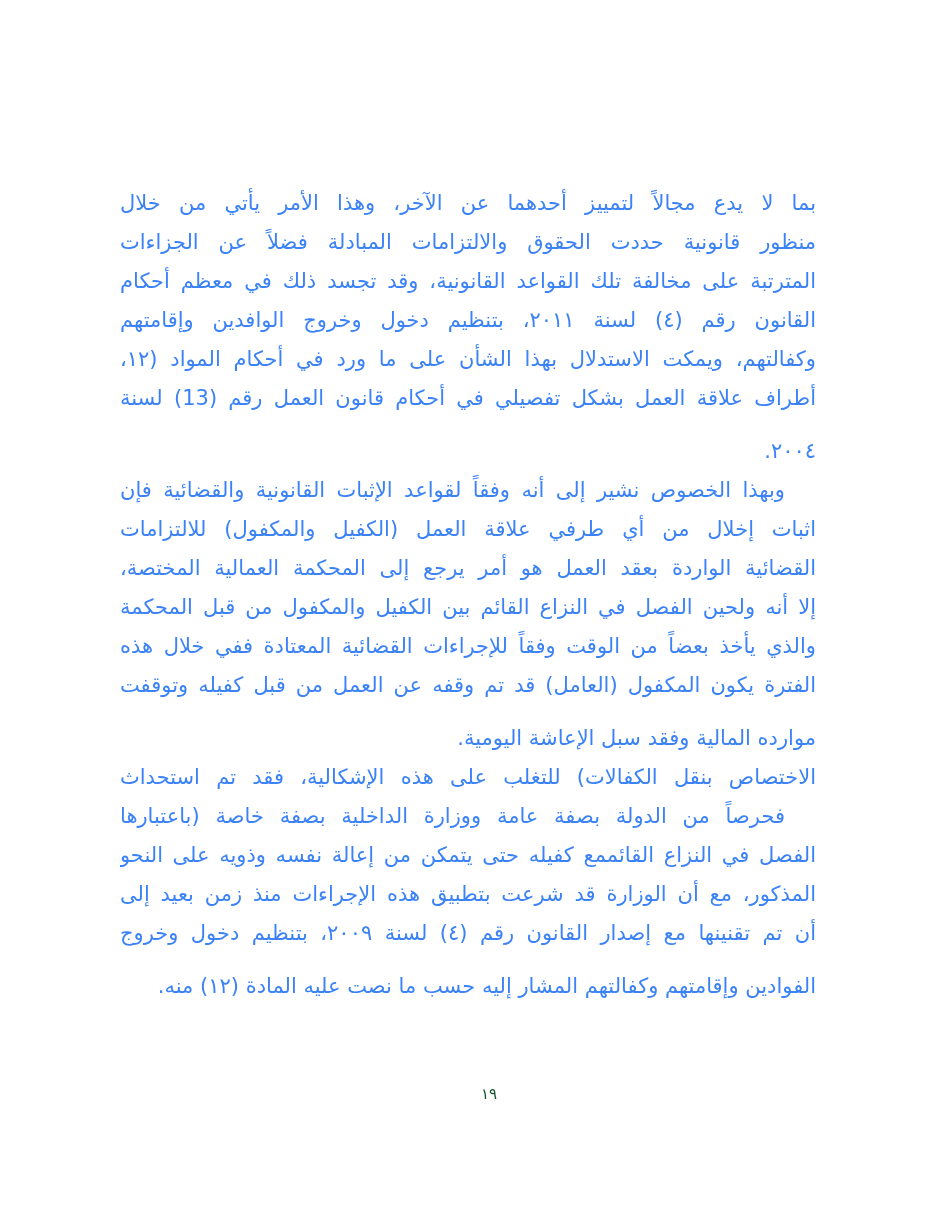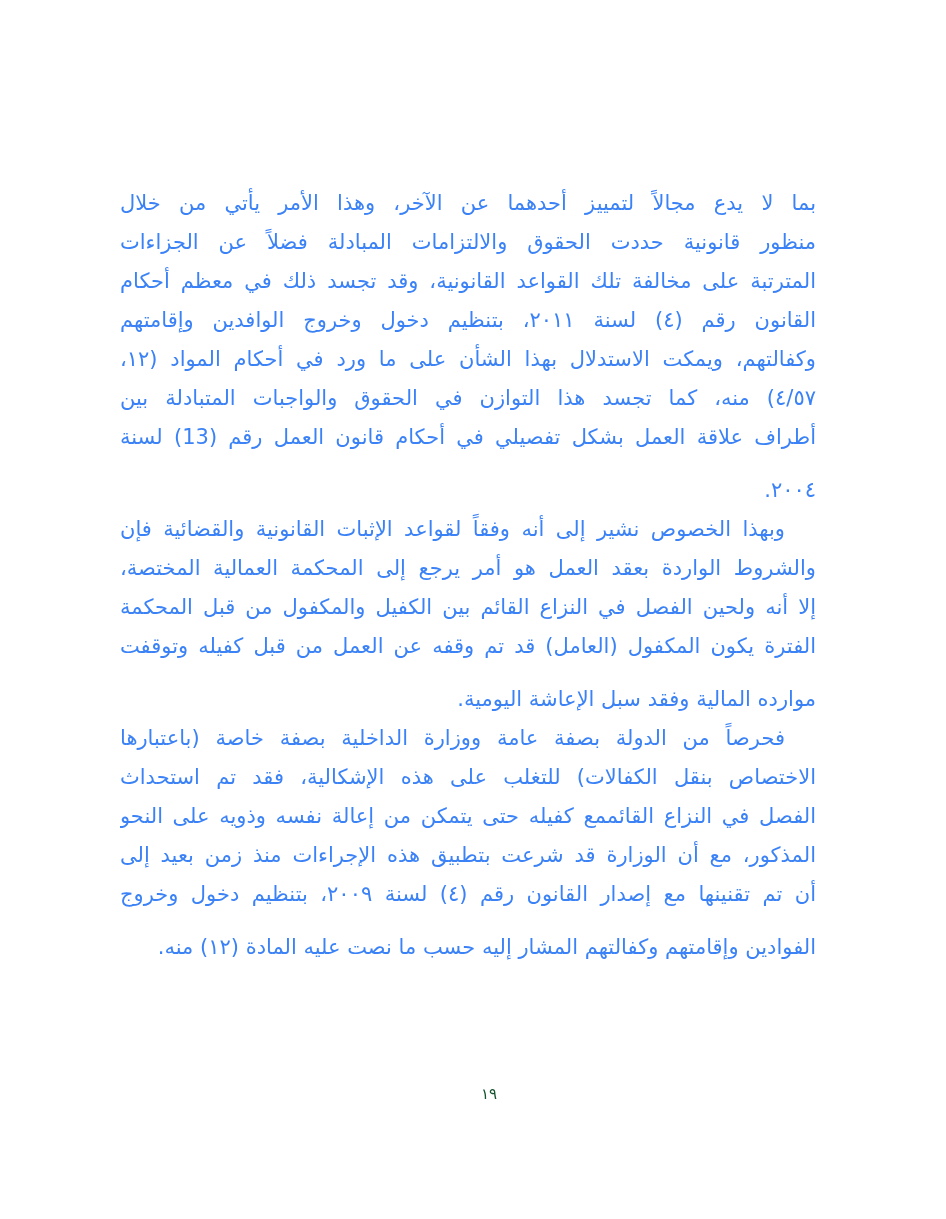--- a/index.html
+++ b/index.html
@@ -67,36 +67,37 @@
 <div class="page">
 
   <div class="text-block" dir="rtl">
 
     <div class="para">
       <span class="line">بما لا يدع مجالاً لتمييز أحدهما عن الآخر، وهذا الأمر يأتي من خلال</span>
       <span class="line">منظور قانونية حددت الحقوق والالتزامات المبادلة فضلاً عن الجزاءات</span>
       <span class="line">المترتبة على مخالفة تلك القواعد القانونية، وقد تجسد ذلك في معظم أحكام</span>
       <span class="line">القانون رقم (٤) لسنة ٢٠١١، بتنظيم دخول وخروج الوافدين وإقامتهم</span>
       <span class="line">وكفالتهم، ويمكت الاستدلال بهذا الشأن على ما ورد في أحكام المواد (١٢،</span>
-      <span class="line">٤/٥٧) منه، كما تجسد هذا التوازن في الحقوق والواجبات المتبادلة بين</span>
       <span class="line">أطراف علاقة العمل بشكل تفصيلي في أحكام قانون العمل رقم (13) لسنة</span>
       <span class="line last">٢٠٠٤.</span>
     </div>
 
     <div class="para">
       <span class="line first">وبهذا الخصوص نشير إلى أنه وفقاً لقواعد الإثبات القانونية والقضائية فإن</span>
-      <span class="line">والشروط الواردة بعقد العمل هو أمر يرجع إلى المحكمة العمالية المختصة،</span>
+      <span class="line">اثبات إخلال من أي طرفي علاقة العمل (الكفيل والمكفول) للالتزامات</span>
+      <span class="line">القضائية الواردة بعقد العمل هو أمر يرجع إلى المحكمة العمالية المختصة،</span>
       <span class="line">إلا أنه ولحين الفصل في النزاع القائم بين الكفيل والمكفول من قبل المحكمة</span>
+      <span class="line">والذي يأخذ بعضاً من الوقت وفقاً للإجراءات القضائية المعتادة ففي خلال هذه</span>
       <span class="line">الفترة يكون المكفول (العامل) قد تم وقفه عن العمل من قبل كفيله وتوقفت</span>
       <span class="line last">موارده المالية وفقد سبل الإعاشة اليومية.</span>
     </div>
 
     <div class="para">
+      <span class="line">الاختصاص بنقل الكفالات) للتغلب على هذه الإشكالية، فقد تم استحداث</span>
       <span class="line first">فحرصاً من الدولة بصفة عامة ووزارة الداخلية بصفة خاصة (باعتبارها</span>
-      <span class="line">الاختصاص بنقل الكفالات) للتغلب على هذه الإشكالية، فقد تم استحداث</span>
       <span class="line">الفصل في النزاع القائممع كفيله حتى يتمكن من إعالة نفسه وذويه على النحو</span>
       <span class="line">المذكور، مع أن الوزارة قد شرعت بتطبيق هذه الإجراءات منذ زمن بعيد إلى</span>
       <span class="line">أن تم تقنينها مع إصدار القانون رقم (٤) لسنة ٢٠٠٩، بتنظيم دخول وخروج</span>
       <span class="line last">الفوادين وإقامتهم وكفالتهم المشار إليه حسب ما نصت عليه المادة (١٢) منه.</span>
     </div>
 
   </div>
 
   <div class="page-number">١٩</div>
 

